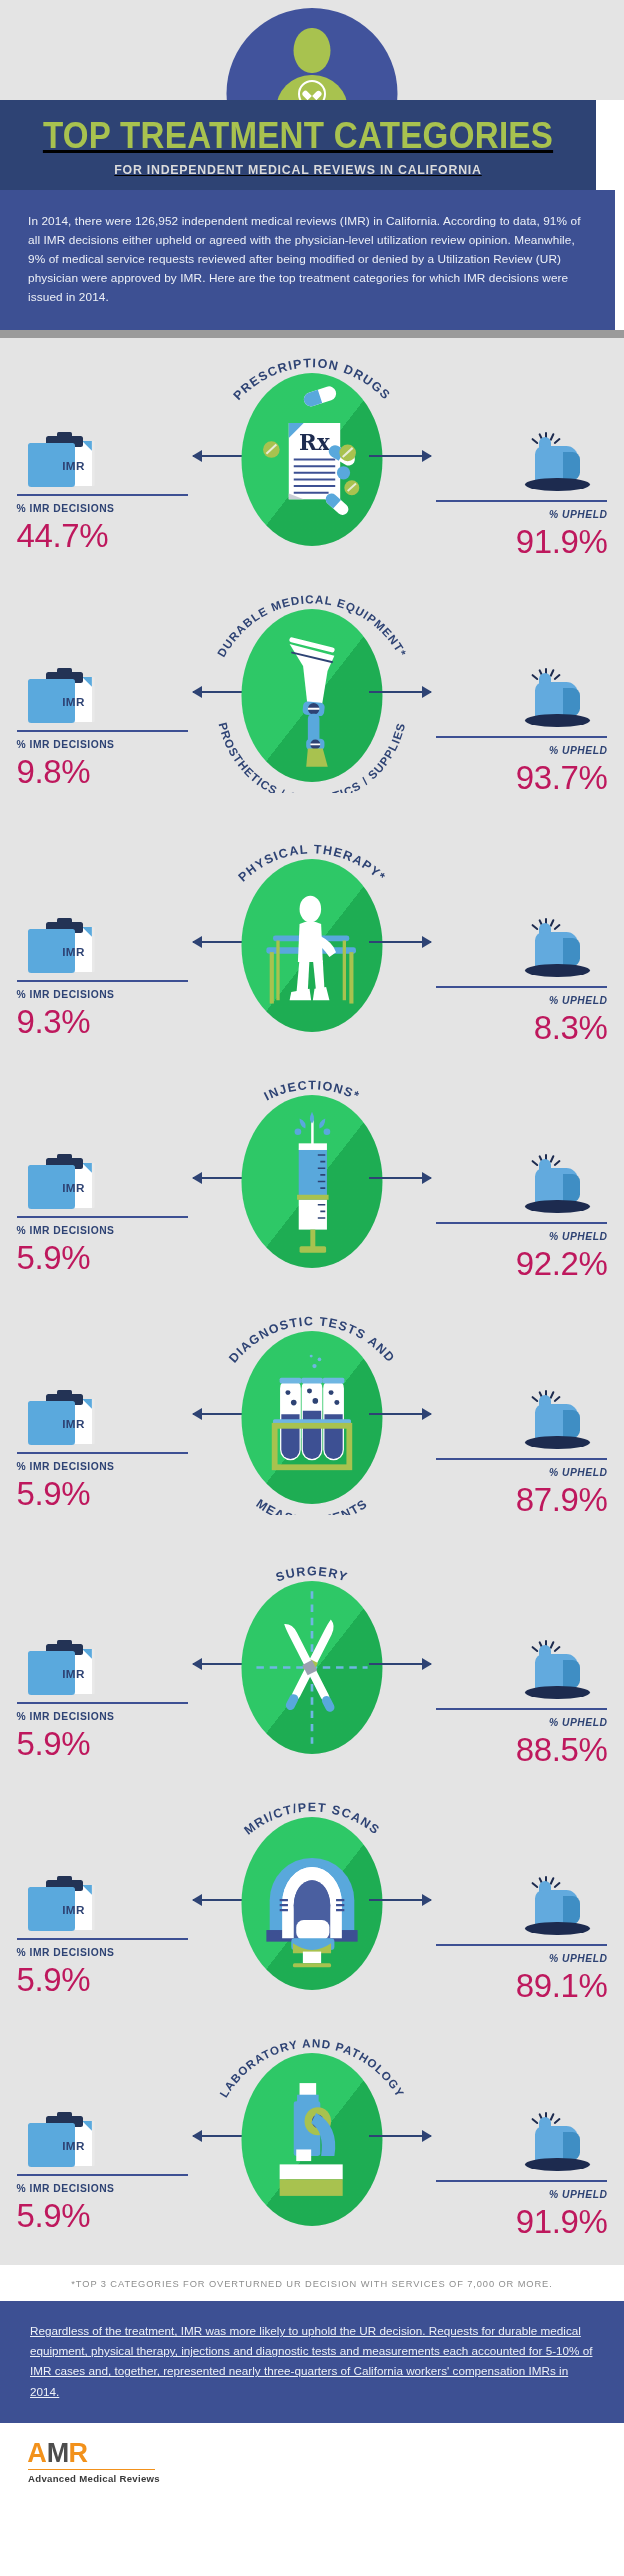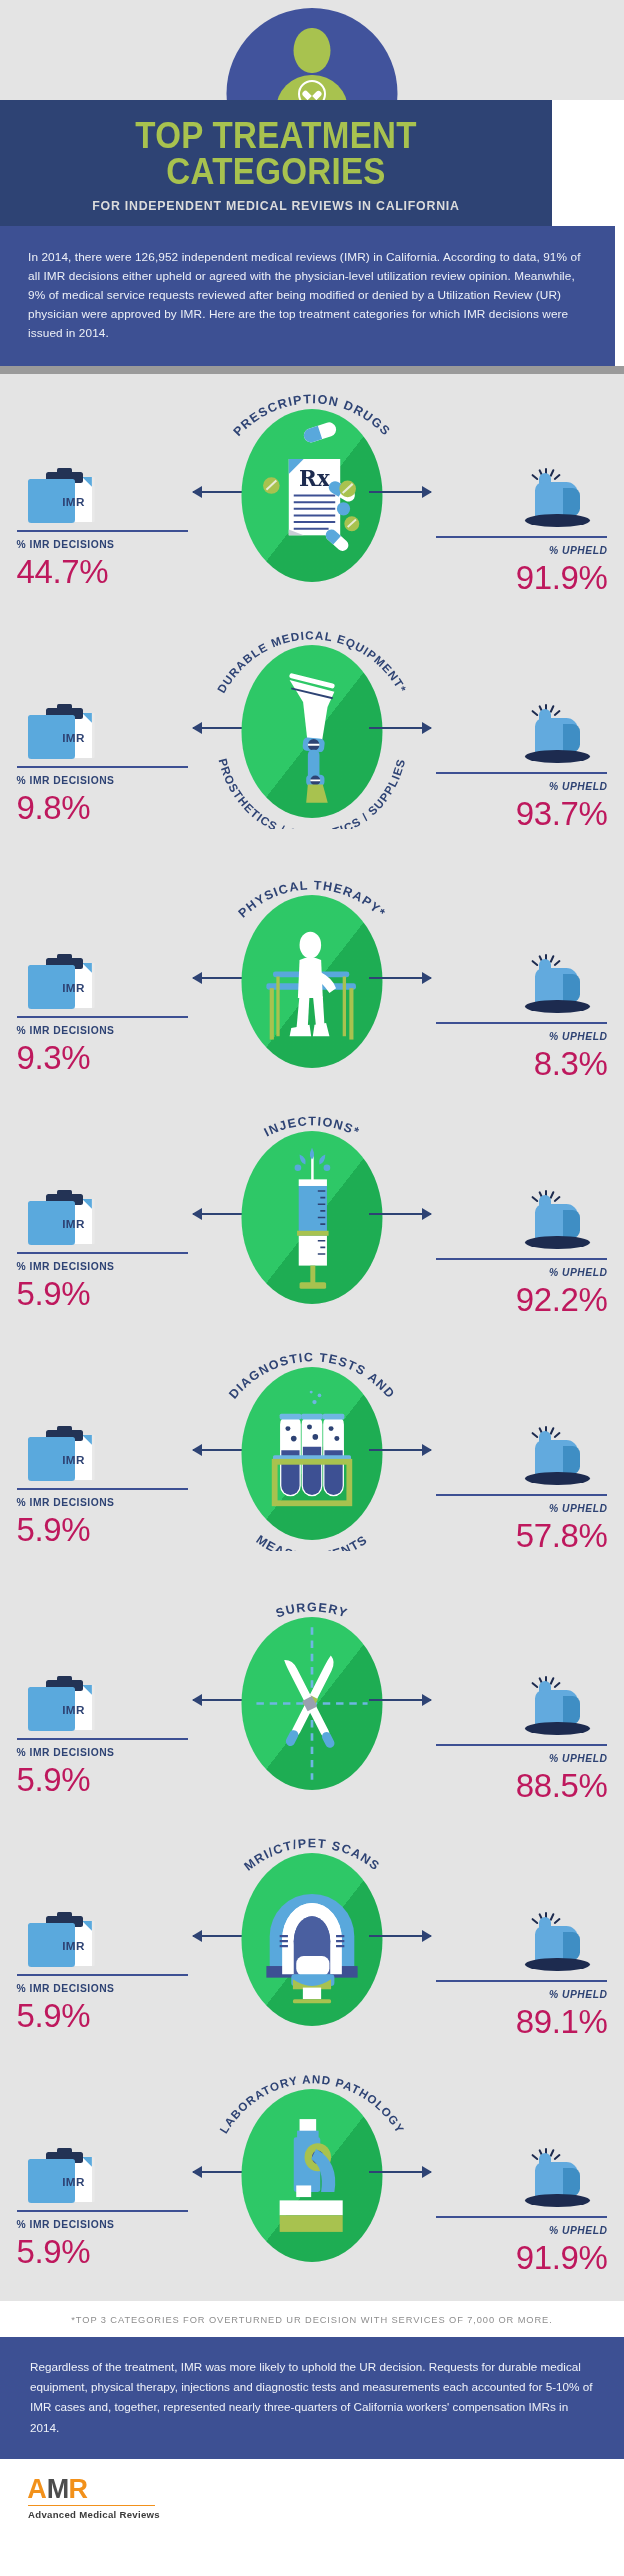--- a/index.html
+++ b/index.html
@@ -41,22 +41,22 @@
   }
   .avatar-heart:before,.avatar-heart:after{
     content:""; position:absolute; top:0; width:5.8px; height:9.2px;
     background:#ffffff; border-radius:3.3px 3.3px 0 0;
   }
   .avatar-heart:before{ left:5.8px; transform:rotate(45deg); transform-origin:0 100%; }
   .avatar-heart:after{ left:0;  transform:rotate(-45deg); transform-origin:100% 100%; }
 
   
   .title-band{
-    position:relative; width:552px; background:#2e4374;
-    padding:18.3px 0 13.3px 0; text-align:center;
+    position:relative; width:596px; background:#2e4374;
+    padding:18.3px 0 13.3px 0; text-align:center;text-decoration:underline;
   }
   .main-title{
     color:#a8c24f; font-size:36px; font-weight:bold; letter-spacing:0.3px;
     line-height:1; font-stretch:condensed; transform:scaleX(0.92);
   }
   .sub-title{
     color:#dcdcdc; font-size:13px; font-weight:bold; letter-spacing:0.8px;
     margin-top:7.5px; transform:scaleX(0.95);
   }
 
@@ -197,21 +197,21 @@
   
   .footnote-band{
     width:624px; background:#ffffff; padding:13.3px 0 12.5px 0; text-align:center;
   }
   .footnote{
     color:#8e8e8e; font-size:9.3px; letter-spacing:0.9px; font-weight:normal;
   }
   .summary-band{
     width:624px; background:#3d5093; padding:20px 30px 21.6px 30px;
   }
-  .summary-text{ color:#eef1f8; font-size:11.7px; line-height:1.72; }
+  .summary-text{ color:#eef1f8; font-size:11.7px; line-height:1.72;text-decoration:underline; }
 
   .footer-band{ width:624px; background:#ffffff; padding:16.6px 0 0 28px; }
   .amr-logo{ position:relative; width:133px; }
   .amr-wordmark{ font-size:27px; font-weight:bold; line-height:1; letter-spacing:-0.8px; }
   .amr-a{ color:#f2911b; display:inline-block; transform:scaleX(-1); }
   .amr-m{ color:#4d4d4d; }
   .amr-r{ color:#f2911b; }
   .amr-underline{ width:127px; height:1.2px; background:#f2911b; margin-top:1.7px; }
   .amr-tagline{ color:#3a3a3a; font-size:9.6px; font-weight:bold; letter-spacing:0.3px; margin-top:3.3px; }
   .source{ color:#4a4a4a; font-size:10.4px; margin-top:8.3px; }
@@ -593,21 +593,21 @@
               <i></i>
               <i></i>
             </div>
         <div class="thumb-up"></div>
         <div class="thumb-hand"></div>
         <div class="thumb-fingers"></div>
         <div class="thumb-hole"></div>
       </div>
       <div class="side-rule"></div>
       <div class="side-label">% UPHELD</div>
-      <div class="side-value">57.8%</div>
+      <div class="side-value">87.9%</div>
     </div>
   </div>
   <div class="row">
 
     <div class="side left">
       <div class="clipboard">
         <div class="cb-papers"></div>
         <div class="cb-clip"></div>
         <div class="cb-body"></div>
         <div class="cb-text">IMR</div>

